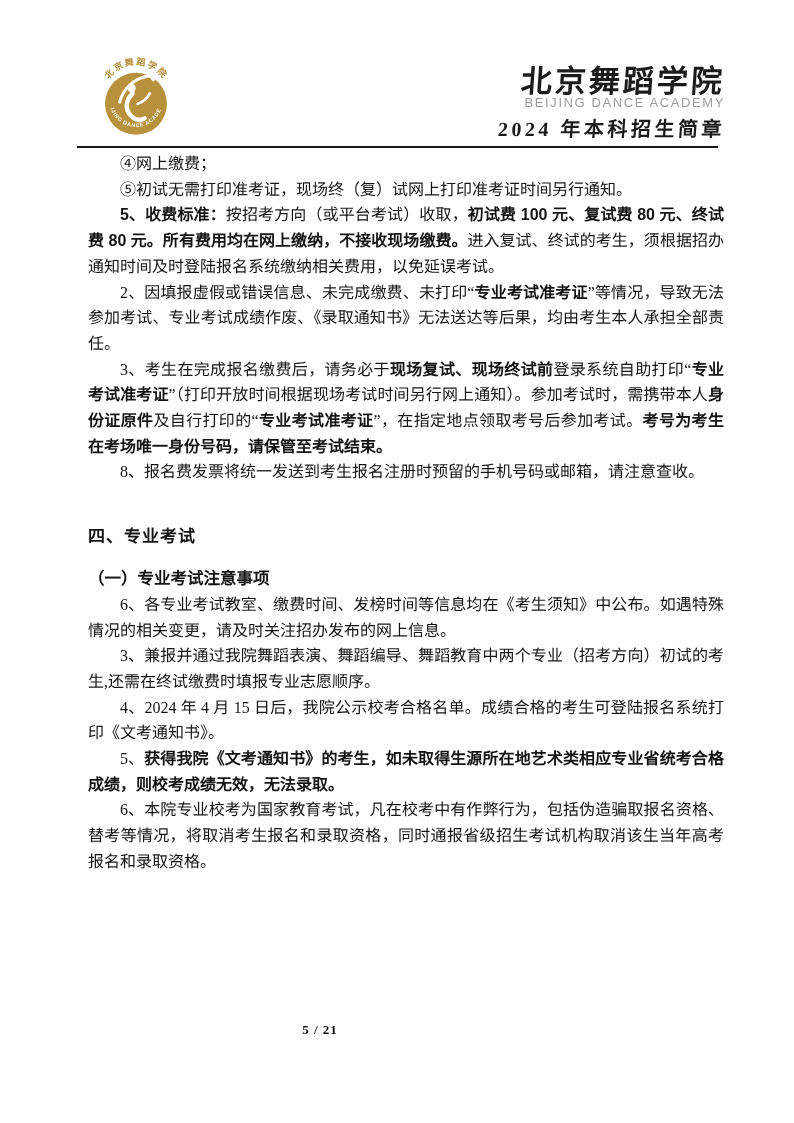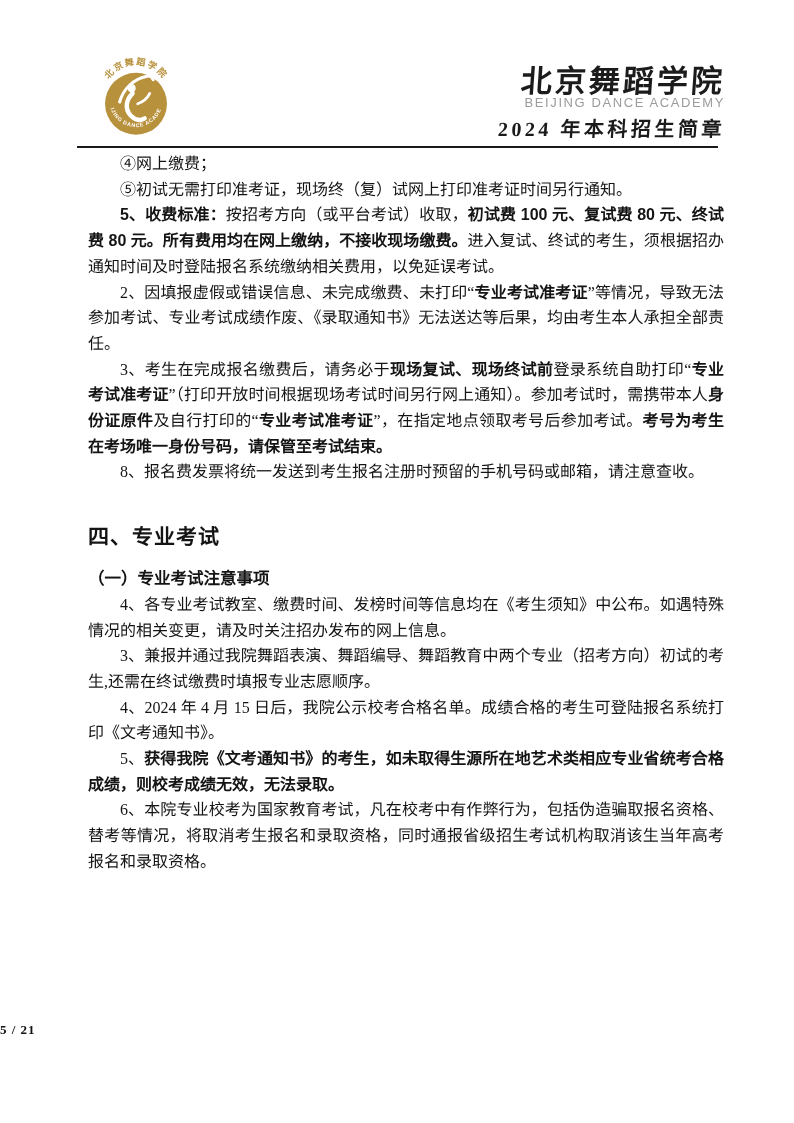--- a/index.html
+++ b/index.html
@@ -53,30 +53,30 @@
     font-weight:bold;
   }
   .para.h2 {
     text-indent:0;
     font-family:"Liberation Sans", sans-serif;
     font-weight:bold; font-size:16.5px;
   }
   .para.h1 {
     text-indent:0;
     font-family:"Liberation Sans", sans-serif;
-    font-weight:bold; font-size:21px;
+    font-weight:bold; font-size:17px;
     line-height:32px;
     margin-top:36px; margin-bottom:13px;
     letter-spacing:1px;
   }
 
   
   .doc-footer {
     position:absolute; top:1022px; left:0; width:640px;
-    text-align:left;
+    text-align:center;
     font-family:"Liberation Serif", serif;
     font-weight:bold; font-size:13px; color:#111;
     letter-spacing:1px;
   }
 </style>
 </head>
 <body>
 
 <div class="page">
 
@@ -116,21 +116,21 @@
 
   <main class="doc-body" id="doc-body">
       <div class="para "><span>④网上缴费；</span></div>
       <div class="para "><span>⑤初试无需打印准考证，现场终（复）试网上打印准考证时间另行通知。</span></div>
       <div class="para "><b>5、收费标准：</b><span>按招考方向（或平台考试）收取，</span><b>初试费 100 元、复试费 80 元、终试费 80 元。所有费用均在网上缴纳，不接收现场缴费。</b><span>进入复试、终试的考生，须根据招办通知时间及时登陆报名系统缴纳相关费用，以免延误考试。</span></div>
       <div class="para "><span>2、因填报虚假或错误信息、未完成缴费、未打印“</span><b>专业考试准考证</b><span>”等情况，导致无法参加考试、专业考试成绩作废、《录取通知书》无法送达等后果，均由考生本人承担全部责任。</span></div>
       <div class="para "><span>3、考生在完成报名缴费后，请务必于</span><b>现场复试、现场终试前</b><span>登录系统自助打印“</span><b>专业考试准考证</b><span>”（打印开放时间根据现场考试时间另行网上通知）。参加考试时，需携带本人</span><b>身份证原件</b><span>及自行打印的“</span><b>专业考试准考证</b><span>”，在指定地点领取考号后参加考试。</span><b>考号为考生在考场唯一身份号码，请保管至考试结束。</b></div>
       <div class="para "><span>8、报名费发票将统一发送到考生报名注册时预留的手机号码或邮箱，请注意查收。</span></div>
       <div class="para h1"><b>四、专业考试</b></div>
       <div class="para h2"><b>（一）专业考试注意事项</b></div>
-      <div class="para "><span>4、各专业考试教室、缴费时间、发榜时间等信息均在《考生须知》中公布。如遇特殊情况的相关变更，请及时关注招办发布的网上信息。</span></div>
+      <div class="para "><span>6、各专业考试教室、缴费时间、发榜时间等信息均在《考生须知》中公布。如遇特殊情况的相关变更，请及时关注招办发布的网上信息。</span></div>
       <div class="para "><span>3、兼报并通过我院舞蹈表演、舞蹈编导、舞蹈教育中两个专业（招考方向）初试的考生,还需在终试缴费时填报专业志愿顺序。</span></div>
       <div class="para "><span>4、2024 年 4 月 15 日后，我院公示校考合格名单。成绩合格的考生可登陆报名系统打印《文考通知书》。</span></div>
       <div class="para "><span>5、</span><b>获得我院《文考通知书》的考生，如未取得生源所在地艺术类相应专业省统考合格成绩，则校考成绩无效，无法录取。</b></div>
       <div class="para "><span>6、本院专业校考为国家教育考试，凡在校考中有作弊行为，包括伪造骗取报名资格、替考等情况，将取消考生报名和录取资格，同时通报省级招生考试机构取消该生当年高考报名和录取资格。</span></div>
     </main>
 
   <footer class="doc-footer">
     <span>5 / 21</span>
   </footer>
 

